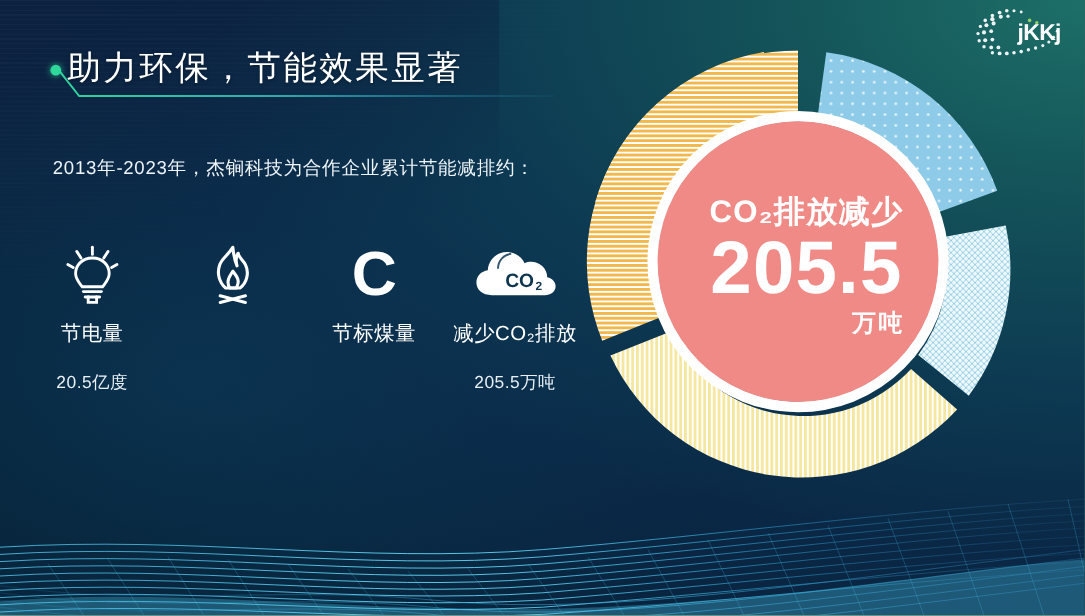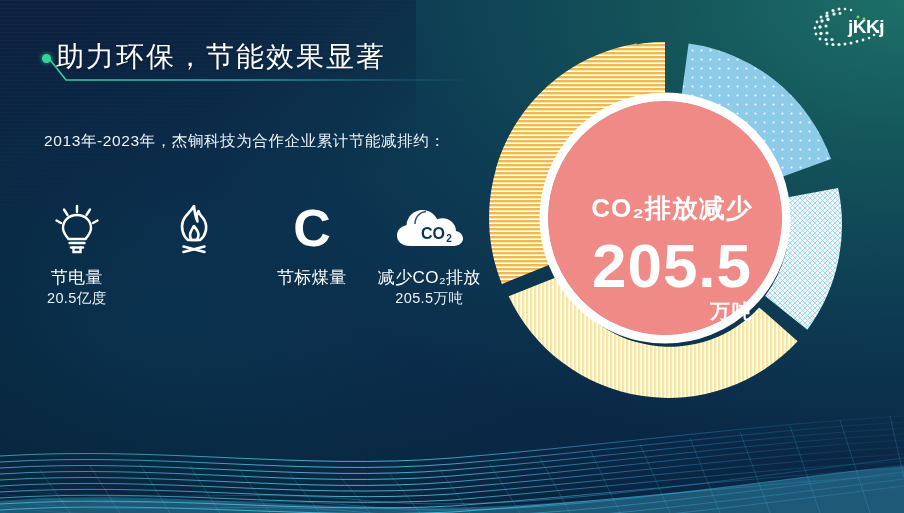--- a/index.html
+++ b/index.html
@@ -69,33 +69,33 @@
     position:absolute;left:18px;top:198px;width:470px;
     display:flex;align-items:flex-start;
   }
   .stat{flex:1 1 0;text-align:center;}
   .stat-icon{height:62px;display:flex;align-items:center;justify-content:center;}
   .stat-icon svg{display:block;}
   .stat-label{
     margin-top:6px;color:#ffffff;font-size:17px;letter-spacing:.4px;white-space:nowrap;
   }
   .stat-value{
-    color:#e9f1f6;font-size:14.5px;letter-spacing:.4px;white-space:nowrap;
+    margin-top:20px;color:#e9f1f6;font-size:14.5px;letter-spacing:.4px;white-space:nowrap;
   }
 
   
   .donut{position:absolute;left:490px;top:28px;width:400px;height:420px;}
   .donut svg{display:block;overflow:visible;}
 
   .ring-label{
     position:absolute;left:527px;top:163px;width:290px;
     text-align:center;color:#ffffff;pointer-events:none;
   }
-  .ring-label .l1{font-size:26px;letter-spacing:1px;font-weight:700;line-height:1;margin-top:32px;}
-  .ring-label .l2{font-size:62px;font-weight:700;line-height:1.08;letter-spacing:1px;margin-top:12px;}
+  .ring-label .l1{font-size:26px;letter-spacing:1px;font-weight:700;line-height:1;}
+  .ring-label .l2{font-size:62px;font-weight:700;line-height:1.08;letter-spacing:1px;margin-top:2px;}
   .ring-label .l3{font-size:20px;font-weight:700;letter-spacing:2px;margin-top:-2px;padding-left:120px;}
 </style>
 </head>
 <body>
 
 <div id="slide">
 
   <div class="bg-base"></div>
   <div class="bg-topleft-dark"></div>
   <div class="bg-scan"></div>

